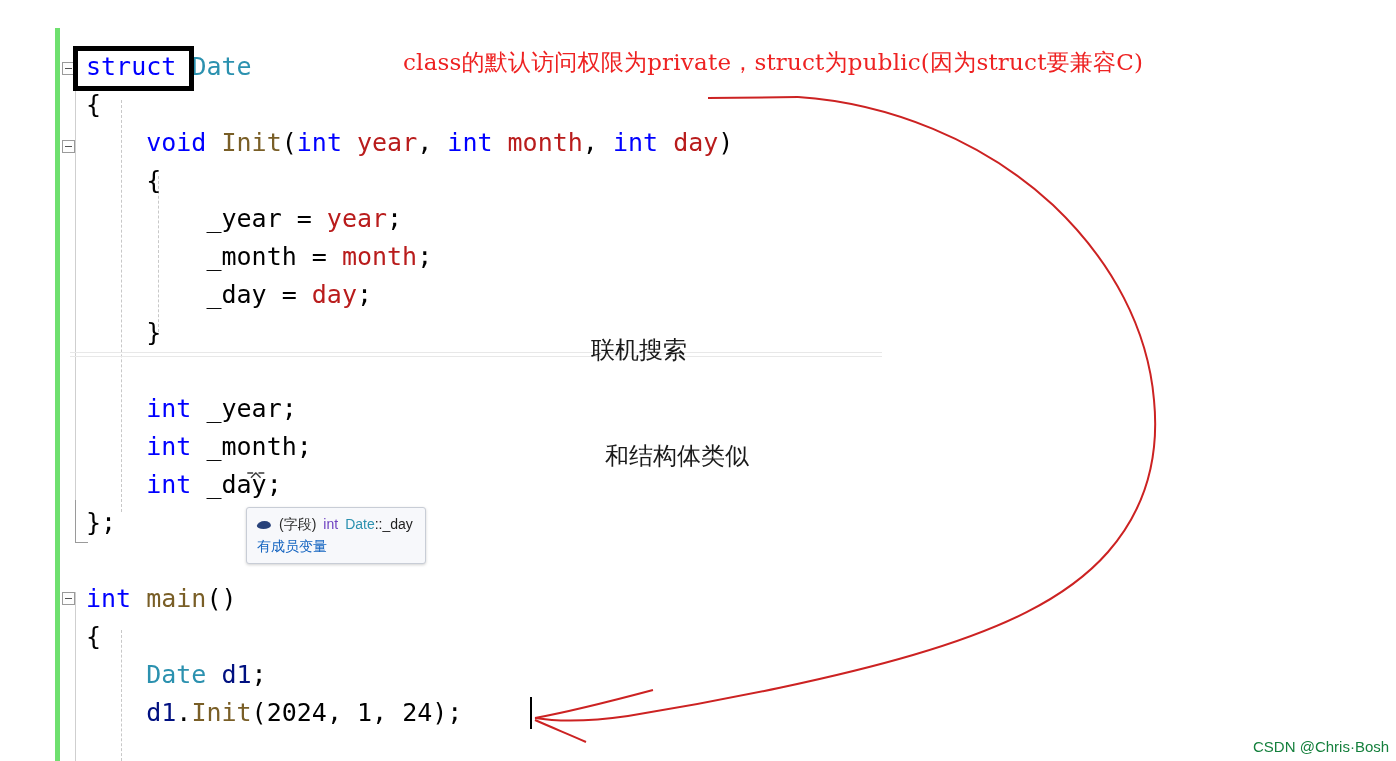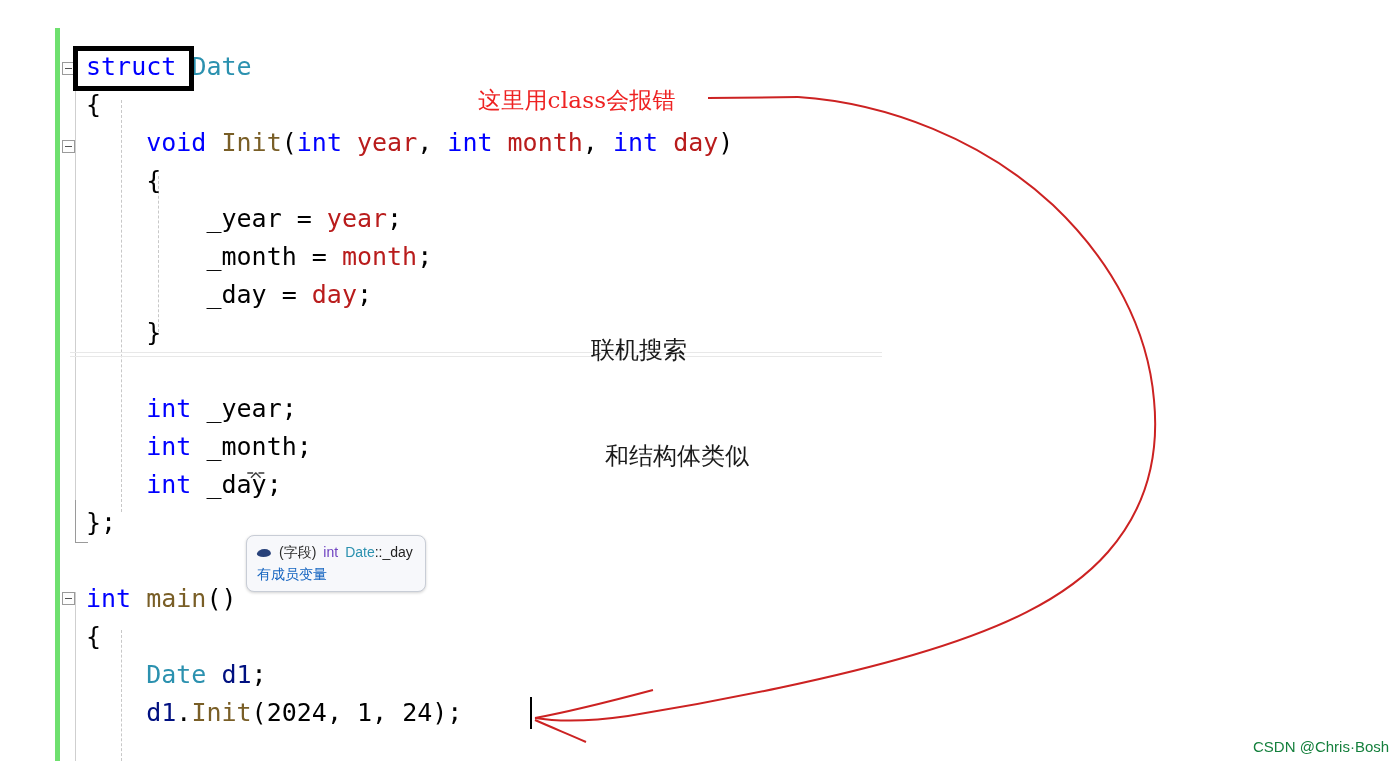--- a/index.html
+++ b/index.html
@@ -72,28 +72,27 @@
     position:absolute;
     font-family:"Liberation Sans",sans-serif;
     font-size:17px;color:#3a3a3a;
   }
 
   
   .tooltip{
     position:absolute;
     background:#f7f8fb;
     border:1px solid #c8cdd6;
-    border-radius:8px;
+    border-radius:3px;
     box-shadow:0 1px 3px rgba(0,0,0,.18);
     padding:6px 12px 6px 10px;
     font-family:"Liberation Sans",sans-serif;
     font-size:14px;
     line-height:21px;
     white-space:nowrap;
-    margin-top:28px;
   }
   .tt-row{display:flex;align-items:center;gap:7px;}
   .tt-icon{display:inline-block;width:15px;height:14px;position:relative;}
   .tt-icon i{
     position:absolute;left:0;top:3px;width:14px;height:8px;
     background:#28427a;
     border-radius:50% 50% 50% 50% / 60% 60% 40% 40%;
     transform:skewX(-8deg);
   }
   .tt-paren{color:#2b2b2b;}
@@ -162,21 +161,21 @@
       <span class="tt-icon">
           <i></i>
         </span>
       <span class="tt-paren">(字段)</span>
       <span class="tt-kw">int</span>
       <span><span class="tt-type">Date</span><span class="tt-name">::</span><span class="tt-name">_day</span></span>
     </div>
     <div class="tt-link">有成员变量</div>
   </div>
 
-  <div class="anno-red" style="left:470px;top:85px;">这里用class会报错</div>
+  <div class="anno-red" style="left:395px;top:47px;">class的默认访问权限为private，struct为public(因为struct要兼容C)</div>
 
   <div class="anno-black" style="left:583px;top:334px;">联机搜索</div>
   <div class="anno-black" style="left:597px;top:440px;">和结构体类似</div>
 
   <svg class="overlay" viewBox="0 0 1396 761">
     <path d="M 700 98 L 790 97" fill="none" stroke="#cc2222" stroke-width="2"></path>
     <path d="M 790 97 C 880 103, 975 140, 1045 205
              C 1105 262, 1140 330, 1146 400
              C 1152 462, 1135 512, 1100 552
              C 1058 600, 990 630, 905 655

